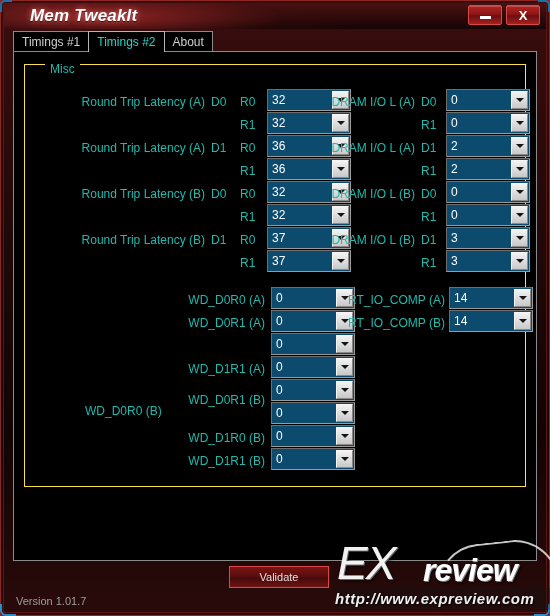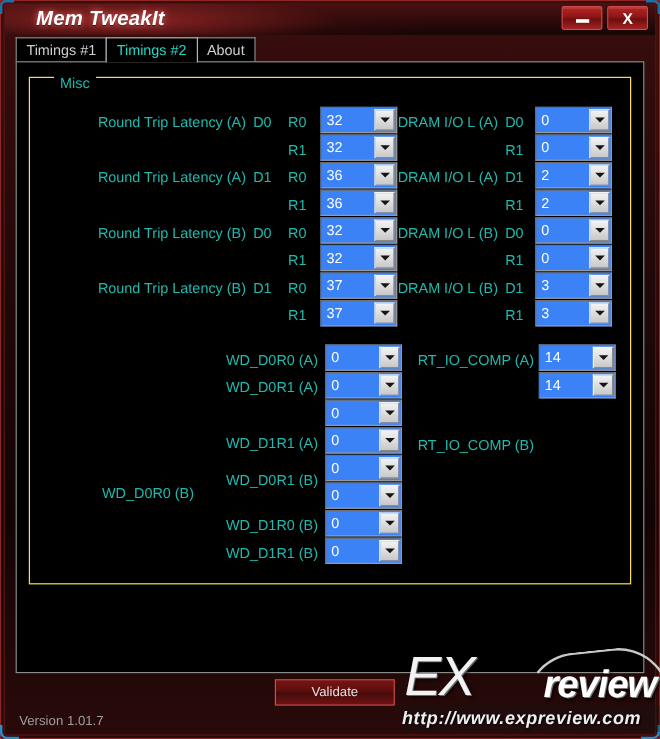--- a/index.html
+++ b/index.html
@@ -199,23 +199,23 @@
   .lbl-sub {
     font-size: 12px;
     color: #1fb9ad;
     white-space: nowrap;
   }
 
   
   .combo {
     position: relative;
     box-sizing: border-box;
-    width: 64px;
+    width: 84px;
     height: 22px;
-    background: #3b82f6;
+    background: #0c4a6e;
     border: 1px solid #9a9a9a;
     border-top-color: #6e6e6e;
     border-left-color: #6e6e6e;
     cursor: pointer;
     overflow: hidden;
   }
   .combo .val {
     position: absolute;
     left: 4px; top: 2px;
     font-size: 12px;
@@ -286,21 +286,20 @@
   .wm-review {
     position: absolute;
     left: 88px; top: 14px;
     font-size: 32px;
     font-weight: bold;
     font-style: italic;
     color: #ffffff;
     letter-spacing: -1px;
     text-shadow: 1px 1px 0 #777, 2px 2px 3px rgba(0,0,0,0.85);
     line-height: 32px;
-    margin-left: 30px;
   }
   .wm-arc {
     position: absolute;
     left: 100px; top: 2px;
     width: 118px; height: 40px;
     border: 2px solid rgba(235,235,235,0.85);
     border-bottom-color: transparent;
     border-left-color: transparent;
     border-radius: 60px 60px 0 0;
     transform: rotate(-6deg);
@@ -646,21 +645,21 @@
       <div class="row" style="left:280px; top:224px; width:140px; justify-content:flex-end;">
         <span class="lbl">RT_IO_COMP (A)</span>
       </div>
       <div class="combo" style="position:absolute; left:424px; top:222px;">
         <span class="val">14</span>
         <span class="arrowbtn">
             <span class="tri"></span>
           </span>
       </div>
 
-      <div class="row" style="left:280px; top:247px; width:140px; justify-content:flex-end;margin-top:48px;">
+      <div class="row" style="left:280px; top:247px; width:140px; justify-content:flex-end;">
         <span class="lbl">RT_IO_COMP (B)</span>
       </div>
       <div class="combo" style="position:absolute; left:424px; top:245px;">
         <span class="val">14</span>
         <span class="arrowbtn">
             <span class="tri"></span>
           </span>
       </div>
 
     </div>

